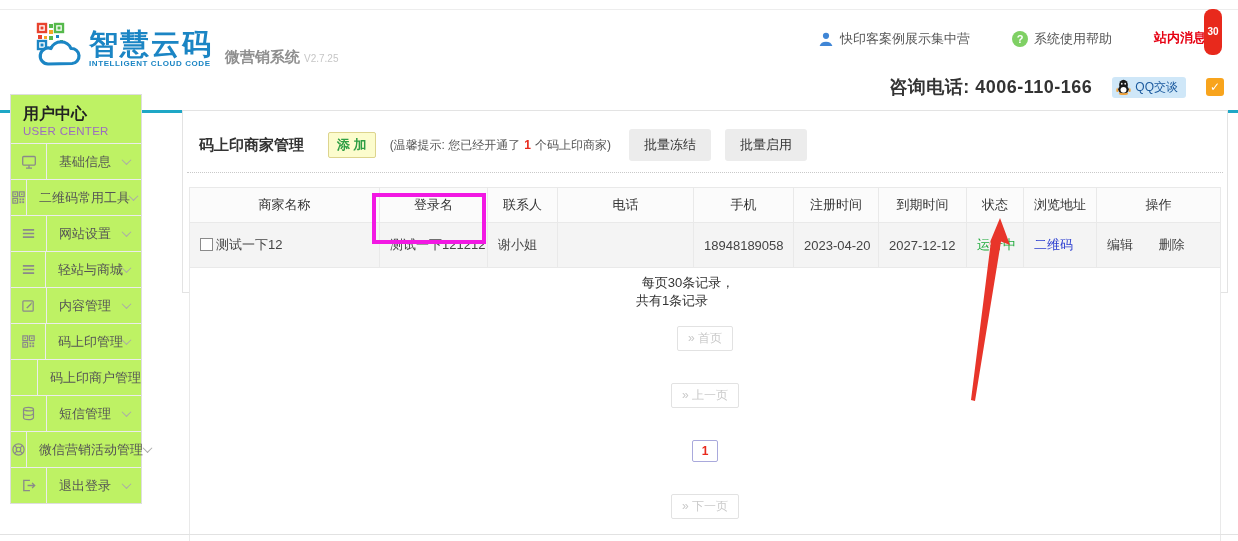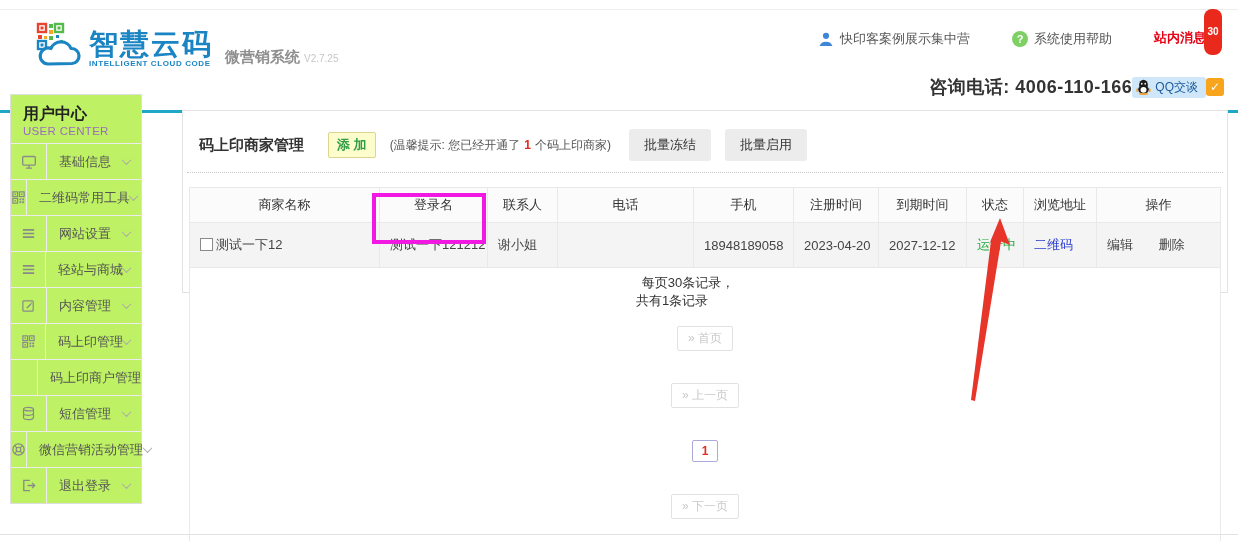--- a/index.html
+++ b/index.html
@@ -20,21 +20,21 @@
   .logo-system .ver { font-size:10px; color:#c6c6c6; margin-left:4px; }
   .header-right { position:absolute; right:14px; top:16px; }
   .hr-row1 { display:flex; align-items:center; justify-content:flex-end; font-size:13px; color:#555; }
   .hr-link { display:flex; align-items:center; gap:6px; cursor:pointer; }
   .hr-gap { width:42px; }
   .messages { color:#e60012; font-weight:bold; cursor:pointer; }
   .badge { display:inline-block; background:#e8291c; color:#fff; font-size:10px; line-height:14px;
            min-width:18px; text-align:center; border-radius:8px; padding:16px 3px; position:relative; top:-7px; left:-2px; }
   .help-icon { width:16px; height:16px; border-radius:50%; background:#7fd064; color:#fff; font-size:11px;
                font-weight:bold; text-align:center; line-height:16px; }
-  .hr-row2 { margin-top:13px; display:flex; align-items:center; justify-content:flex-end; gap:0; }
+  .hr-row2 { margin-top:13px; display:flex; align-items:center; justify-content:flex-end; gap:20px; }
   .phone { font-size:18px; font-weight:bold; color:#333; letter-spacing:0.5px; }
   .qq-btn { display:flex; align-items:center; gap:4px; background:#cfe7f8; border-radius:3px;
             padding:2px 8px 2px 4px; font-size:12px; color:#1b5a9e; cursor:pointer; height:21px; }
   .check-box { width:18px; height:18px; background:#f8a41d; border-radius:3px; color:#fff; font-size:12px;
                text-align:center; line-height:18px; cursor:pointer; }
   
   .sidebar { position:absolute; left:10px; top:94px; width:132px; background:#bef264; border:1px solid #dedede; }
   .sb-head { padding:9px 12px 6px 12px; }
   .sb-title { font-size:16px; font-weight:bold; color:#222; }
   .sb-sub { font-size:11.5px; color:#9c6cc0; letter-spacing:0.3px; }

